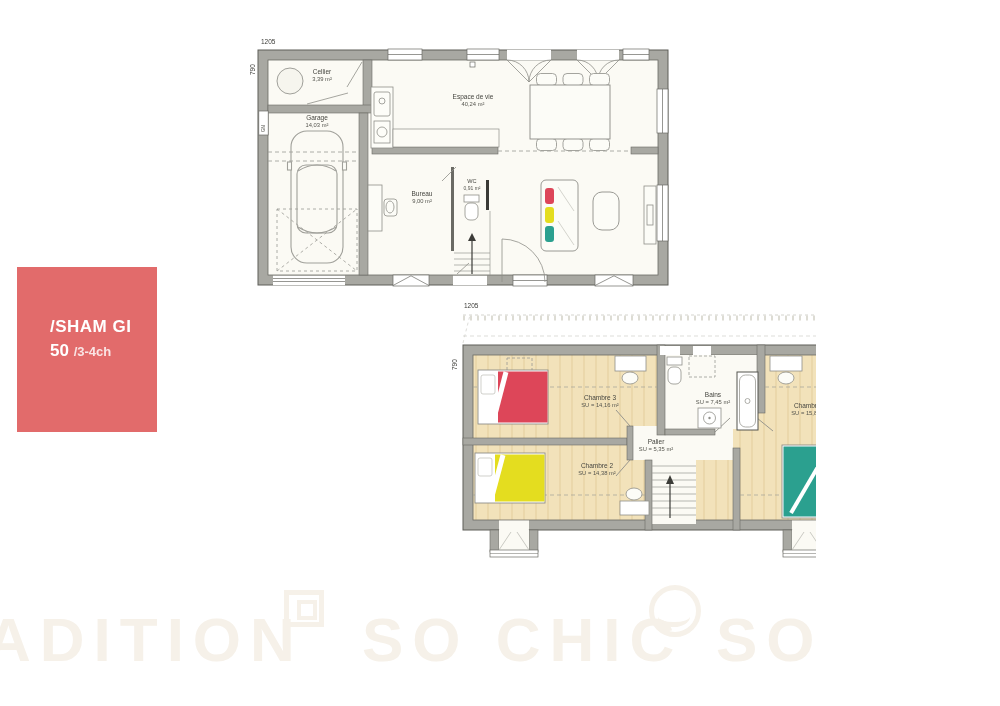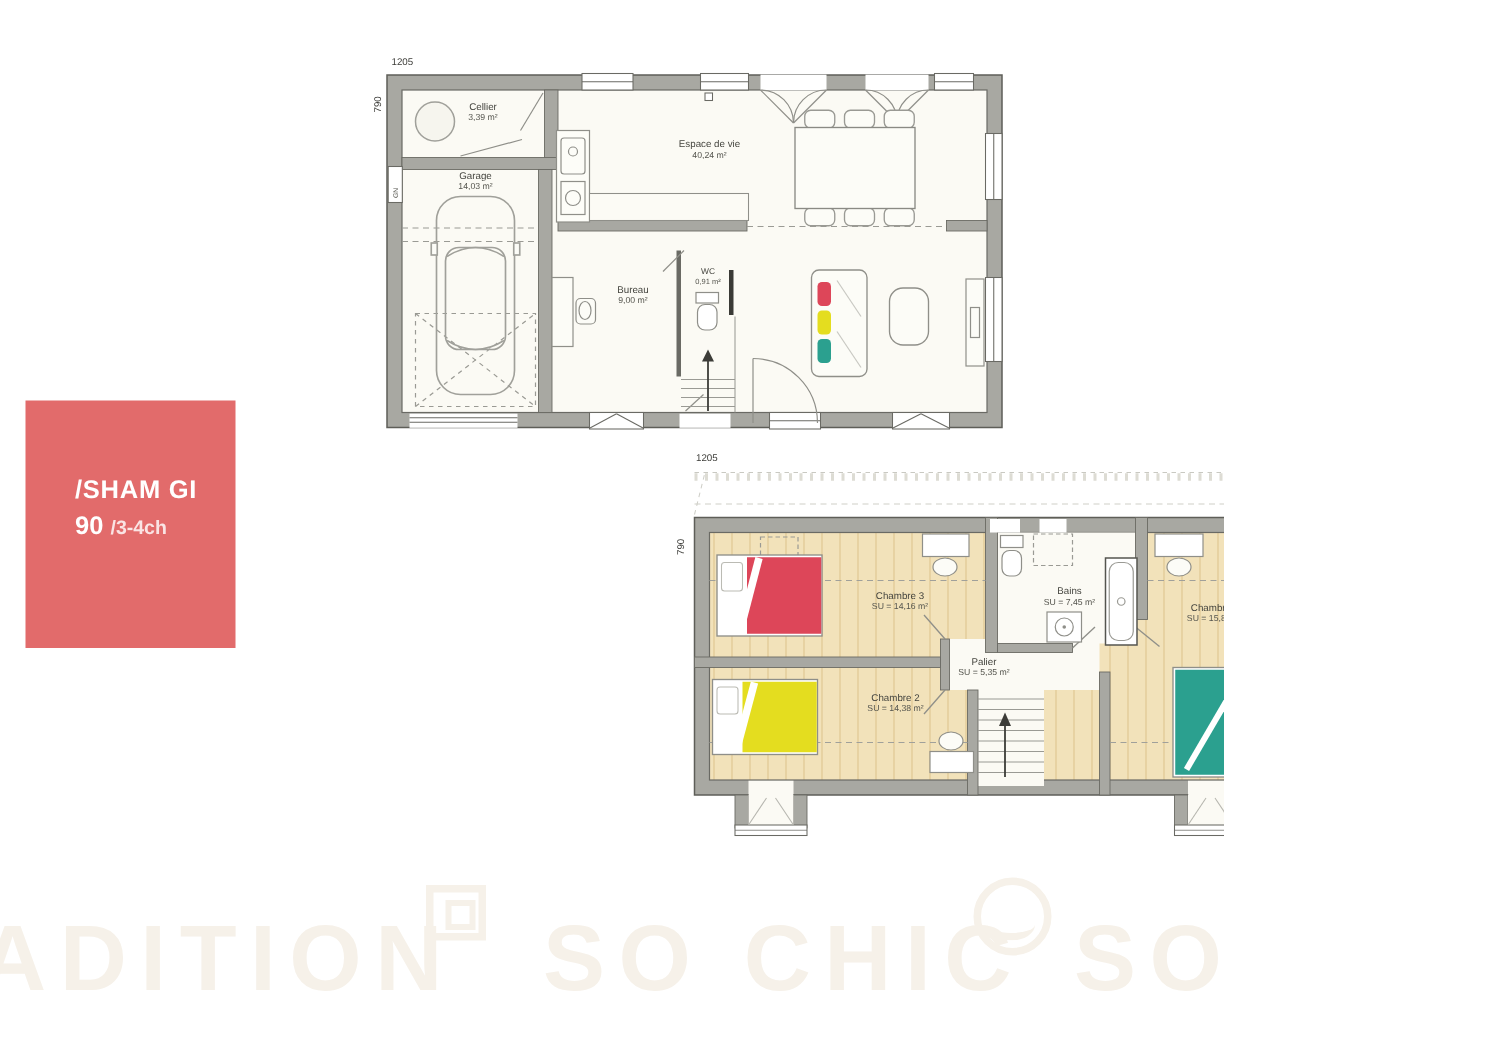--- a/index.html
+++ b/index.html
@@ -56,21 +56,21 @@
   </div>
   <div class="wm" style="left:362px;top:604px">SO CHIC</div>
   <div class="wm-circ">
     <div class="wm-circ-inner"></div>
   </div>
   <div class="wm" style="left:716px;top:604px">SO DESI</div>
 
   <div class="brand-card">
     <div class="brand-title">/SHAM GI</div>
     <div class="brand-line2">
-      <span>90</span>
+      <span>50</span>
       <span class="brand-variant">/3-4ch</span>
     </div>
   </div>
 
   <div class="plan plan-ground">
     <svg width="430" height="256" viewBox="0 0 430 256">
 
       <g>
         <rect x="13" y="15" width="410" height="235" fill="#a8a8a2" stroke="#5e5e58" stroke-width="1"></rect>
         <rect x="23" y="25" width="390" height="215" fill="#fbfaf4" stroke="#6a6a64" stroke-width="0.8"></rect>

